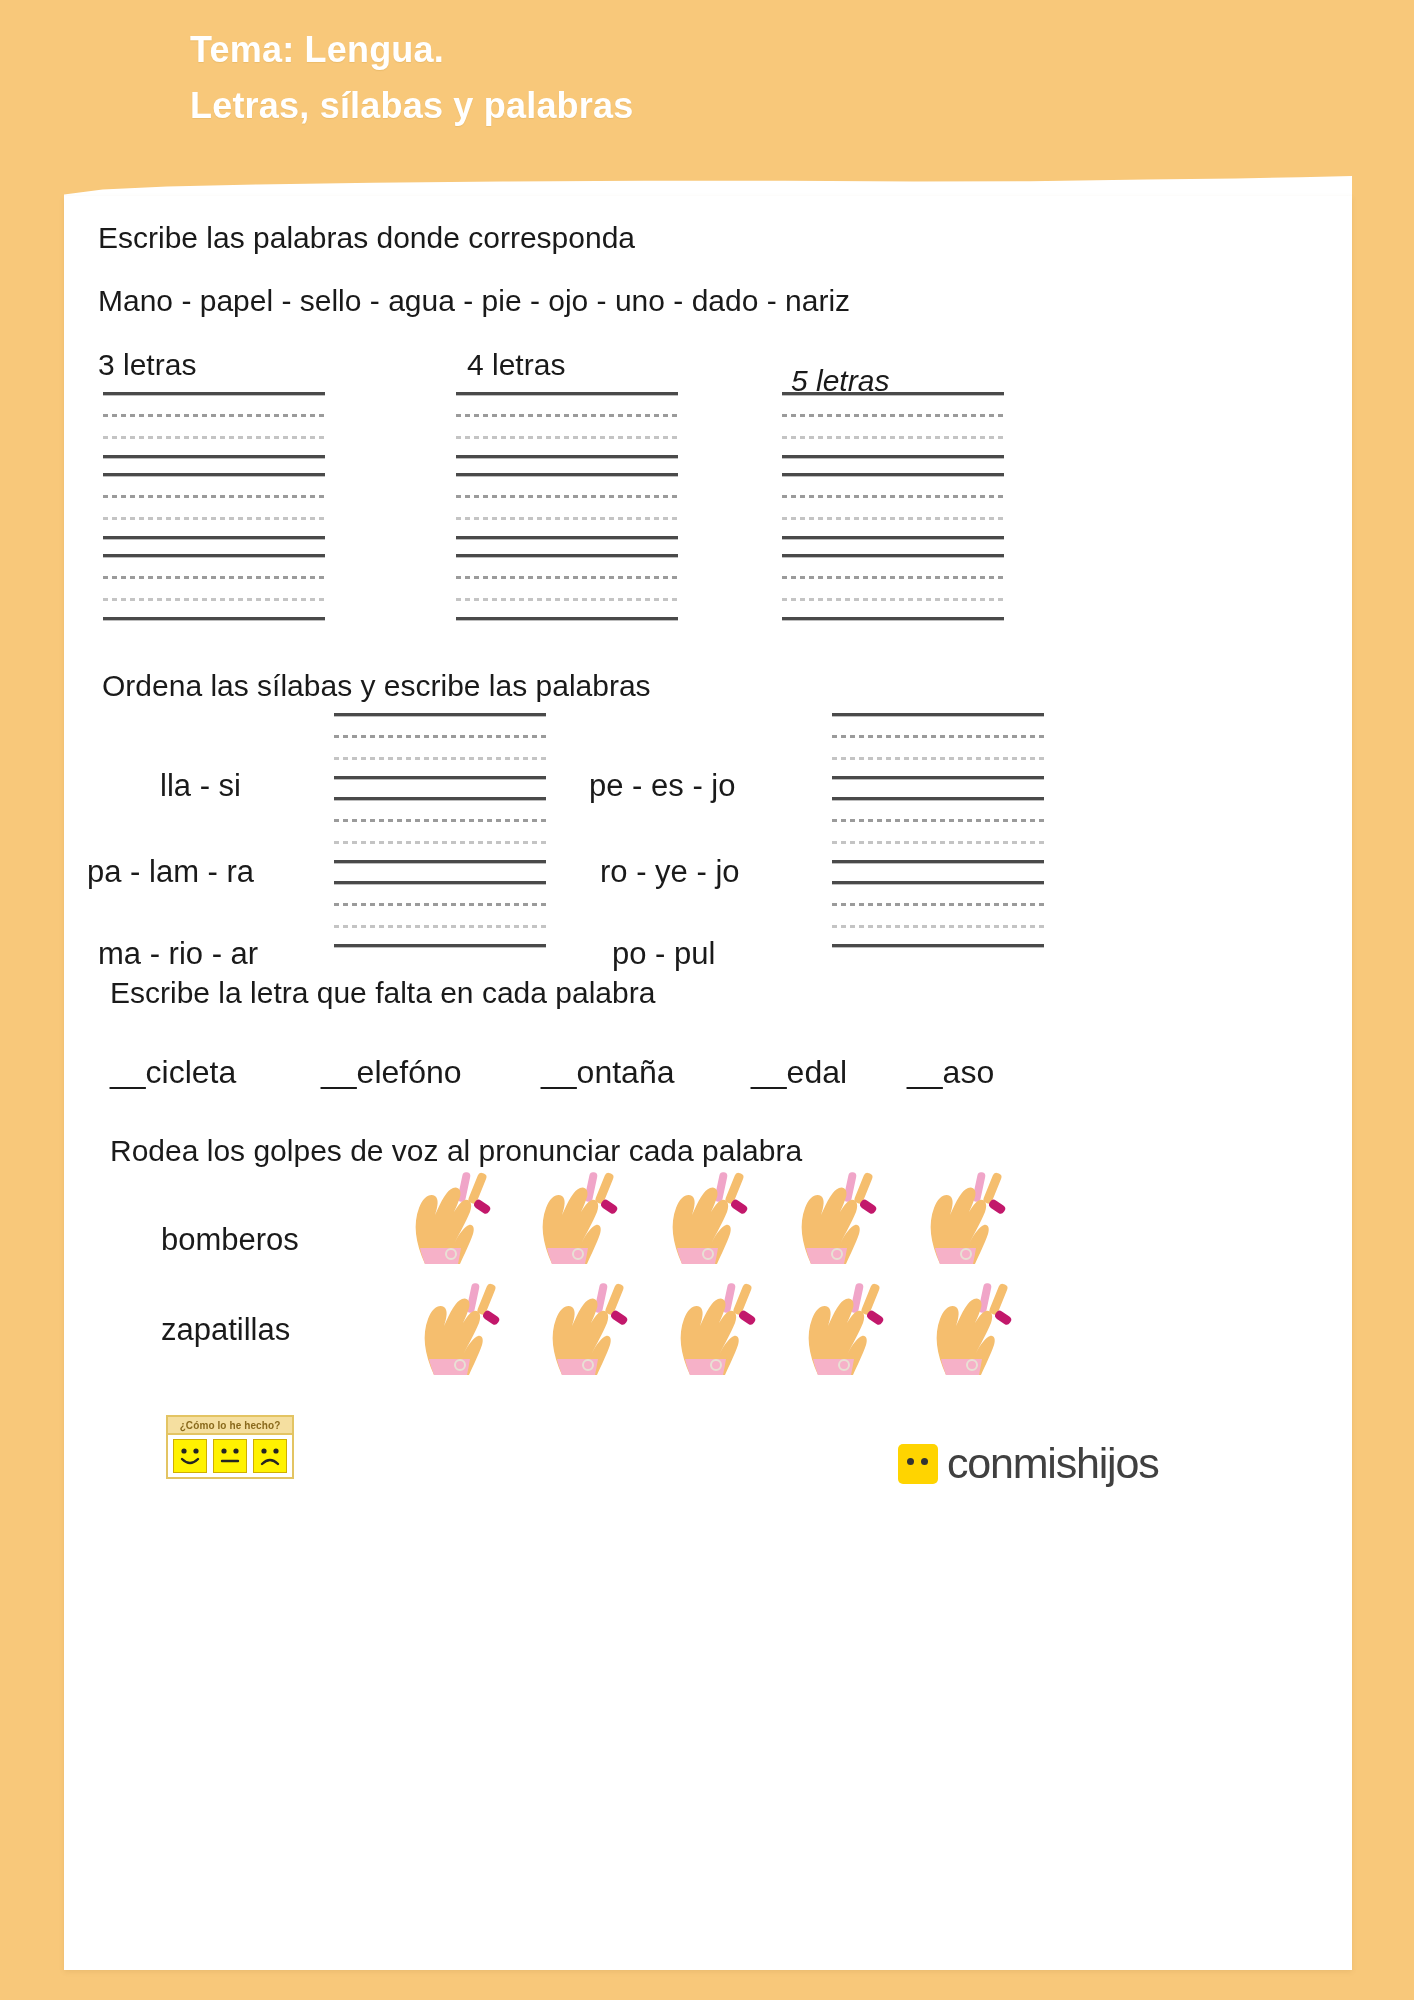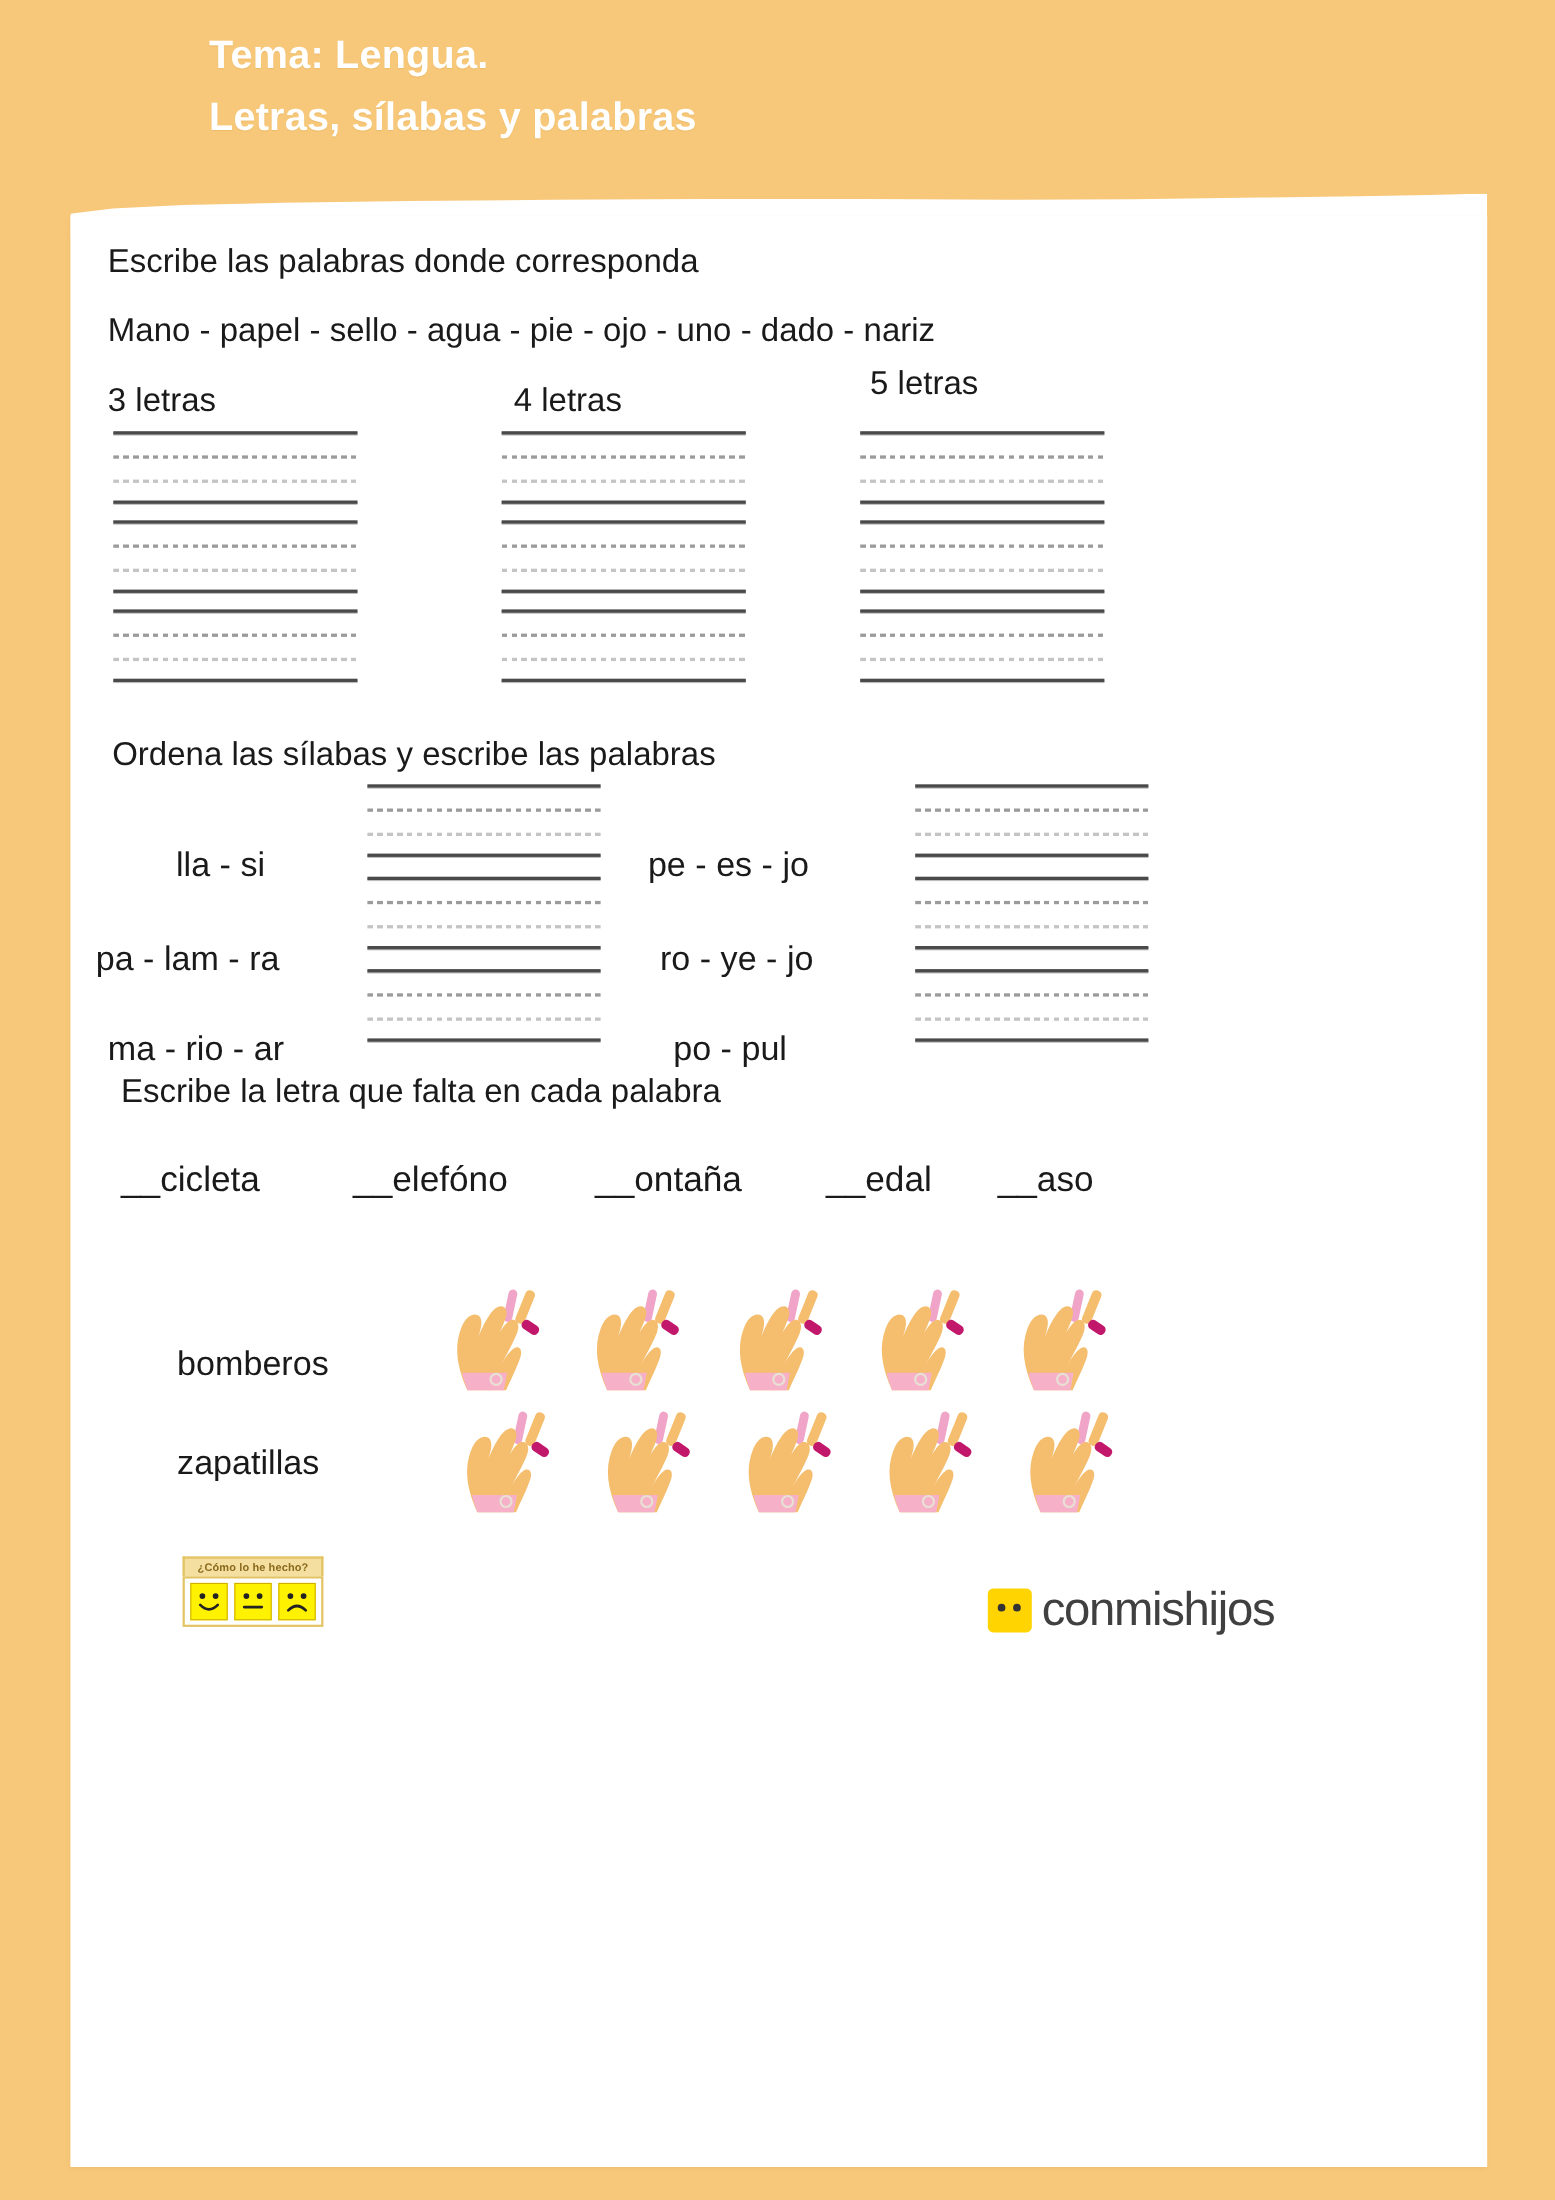--- a/index.html
+++ b/index.html
@@ -110,21 +110,21 @@
 
 <div class="paper-top"></div>
 <div class="paper">
   <div class="content">
 
     <div class="q" style="left:34px;top:25px;">Escribe las palabras donde corresponda</div>
     <div class="wordlist" style="left:34px;top:88px;">Mano - papel - sello - agua - pie - ojo - uno - dado - nariz</div>
 
     <div class="colhead" style="left:34px;top:152px;">3 letras</div>
     <div class="colhead" style="left:403px;top:152px;">4 letras</div>
-    <div class="colhead" style="left:727px;top:136px;">5 letras</div>
+    <div class="colhead" style="left:727px;top:168px;font-style:italic;">5 letras</div>
 
     <div class="lines" style="left:39px;top:196px;width:222px;height:64px;">
       <div class="ln solid" style="top:0;"></div>
       <div class="ln dot" style="top:22px;"></div>
       <div class="ln dot2" style="top:44px;"></div>
       <div class="ln solid" style="top:63px;"></div>
     </div>
     <div class="lines" style="left:39px;top:277px;width:222px;height:64px;">
       <div class="ln solid" style="top:0;"></div>
       <div class="ln dot" style="top:22px;"></div>
@@ -225,20 +225,21 @@
     </div>
 
     <div class="q" style="left:46px;top:780px;">Escribe la letra que falta en cada palabra</div>
 
     <div class="mw" style="left:46px;top:858px;">__cicleta</div>
     <div class="mw" style="left:257px;top:858px;">__elefóno</div>
     <div class="mw" style="left:477px;top:858px;">__ontaña</div>
     <div class="mw" style="left:687px;top:858px;">__edal</div>
     <div class="mw" style="left:843px;top:858px;">__aso</div>
 
+    <div class="q" style="left:46px;top:938px;">Rodea los golpes de voz al pronunciar cada palabra</div>
 
     <div class="clapword" style="left:97px;top:1026px;">bomberos</div>
     <div class="clapword" style="left:97px;top:1116px;">zapatillas</div>
 
     <div class="clap" style="left:343px;top:972px;">
       <svg viewBox="0 0 86 96" width="86" height="96" aria-hidden="true">
         <g>
           <rect x="53" y="4" width="8" height="30" rx="4" fill="#f0a5c8" transform="rotate(12 57 19)"></rect>
           <rect x="66" y="4" width="9" height="32" rx="4" fill="#f5be6e" transform="rotate(22 70 20)"></rect>
           <rect x="67" y="34" width="17" height="9" rx="4" fill="#c2186b" transform="rotate(34 75 38)"></rect>

